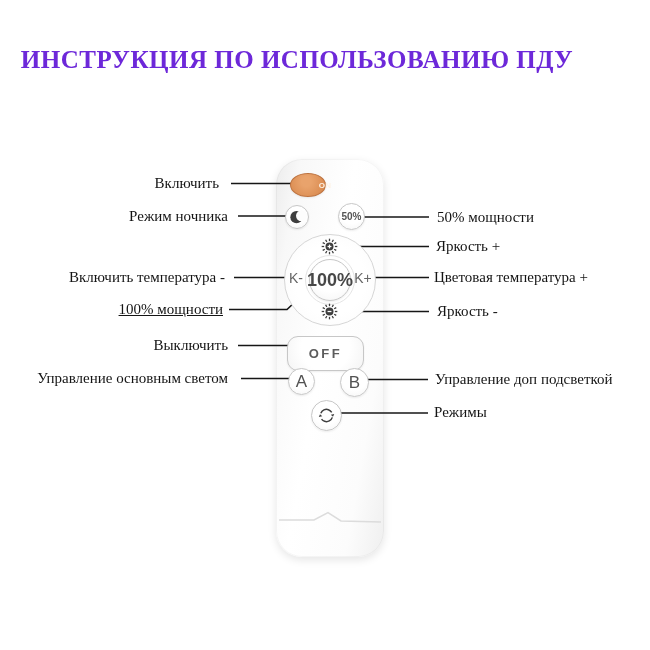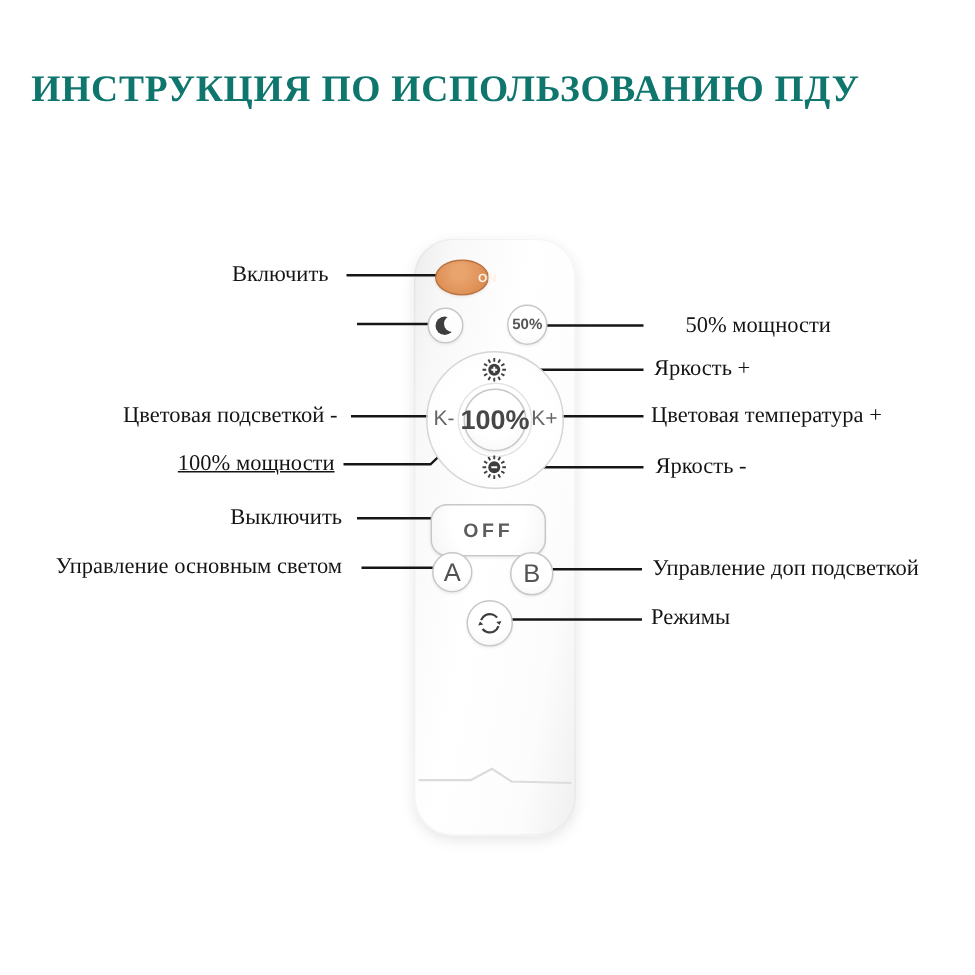--- a/index.html
+++ b/index.html
@@ -1,29 +1,29 @@
 <!DOCTYPE html>
 <html><head>
 <meta charset="utf-8">
 <style>
   html,body{margin:0;padding:0;background:#ffffff;}
   #stage{position:relative;width:650px;height:650px;background:#ffffff;overflow:hidden;
          font-family:"Liberation Serif","DejaVu Serif",serif;}
   .title{position:absolute;top:46px;left:0;width:594px;text-align:center;
-         font-size:25px;font-weight:700;letter-spacing:0.5px;color:#0f766e;}
+         font-size:25px;font-weight:700;letter-spacing:0.5px;color:#6d28d9;}
   
   .lbl{position:absolute;font-size:15px;color:#141414;white-space:nowrap;line-height:18px;}
   .lbl.left{text-align:right;}
   #lbl-l1{top:174px;right:431px;margin-left:24px;}
   #lbl-l2{top:207px;right:422px;}
   #lbl-l3{top:268px;right:425px;}
   #lbl-l4{top:300px;right:427px;text-decoration:underline;}
   #lbl-l5{top:336px;right:422px;}
   #lbl-l6{top:369px;right:422px;}
-  #lbl-r1{top:208px;left:437px;margin-left:20px;}
+  #lbl-r1{top:208px;left:437px;}
   #lbl-r2{top:237px;left:436px;}
   #lbl-r3{top:268px;left:434px;}
   #lbl-r4{top:302px;left:437px;}
   #lbl-r5{top:370px;left:435px;}
   #lbl-r6{top:403px;left:434px;}
   
   #remote{position:absolute;left:276px;top:159px;width:108px;height:398px;border-radius:26px;
           background:linear-gradient(100deg,#ececec 0%,#f8f8f8 14%,#ffffff 45%,#fcfcfc 78%,#efefef 100%);
           box-shadow:0 3px 9px rgba(0,0,0,0.10), inset 0 0 0 1px rgba(0,0,0,0.035);}
   
@@ -81,21 +81,22 @@
       <line x1="337" y1="246.5" x2="429" y2="246.5"></line>
       <line x1="371" y1="277.5" x2="429" y2="277.5"></line>
       <line x1="337" y1="311.5" x2="429" y2="311.5"></line>
       <line x1="368" y1="379.5" x2="428" y2="379.5"></line>
       <line x1="341" y1="413" x2="428" y2="413"></line>
     </g>
     <polyline points="279,520 314,520 328,512.5 341,521 381,522" stroke="#dcdcdc" stroke-width="1.5" fill="none"></polyline>
   </svg>
 
   <div class="lbl left" id="lbl-l1">Включить</div>
-  <div class="lbl left" id="lbl-l3">Цветовая подсветкой -</div>
+  <div class="lbl left" id="lbl-l2">Режим ночника</div>
+  <div class="lbl left" id="lbl-l3">Включить температура -</div>
   <div class="lbl left" id="lbl-l4">100% мощности</div>
   <div class="lbl left" id="lbl-l5">Выключить</div>
   <div class="lbl left" id="lbl-l6">Управление основным светом</div>
 
   <div class="lbl" id="lbl-r1">50% мощности</div>
   <div class="lbl" id="lbl-r2">Яркость +</div>
   <div class="lbl" id="lbl-r3">Цветовая температура +</div>
   <div class="lbl" id="lbl-r4">Яркость -</div>
   <div class="lbl" id="lbl-r5">Управление доп подсветкой</div>
   <div class="lbl" id="lbl-r6">Режимы</div>

